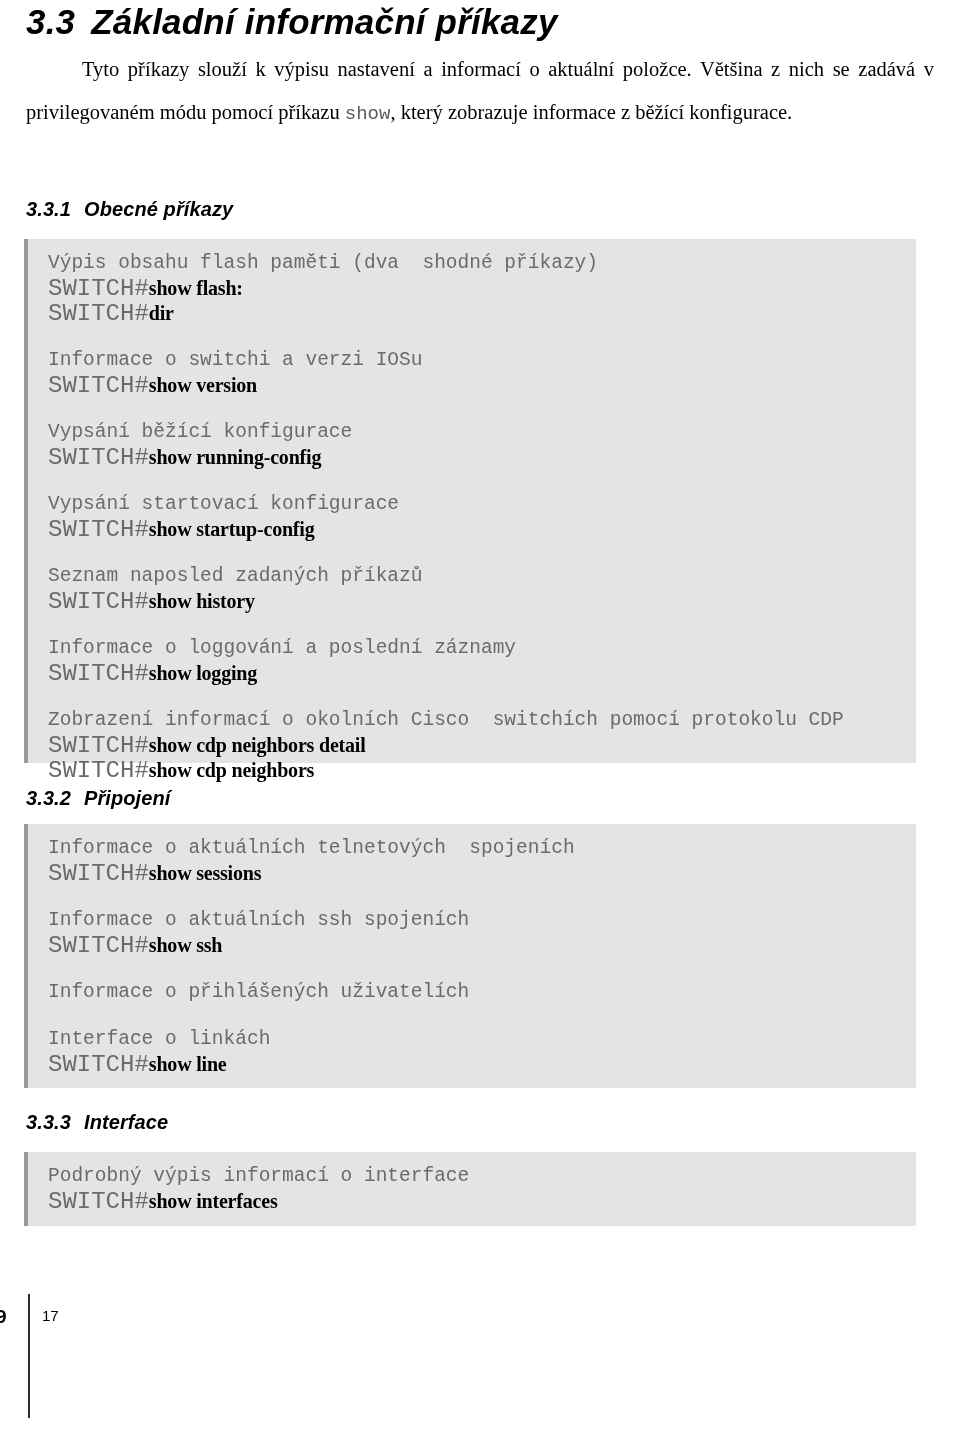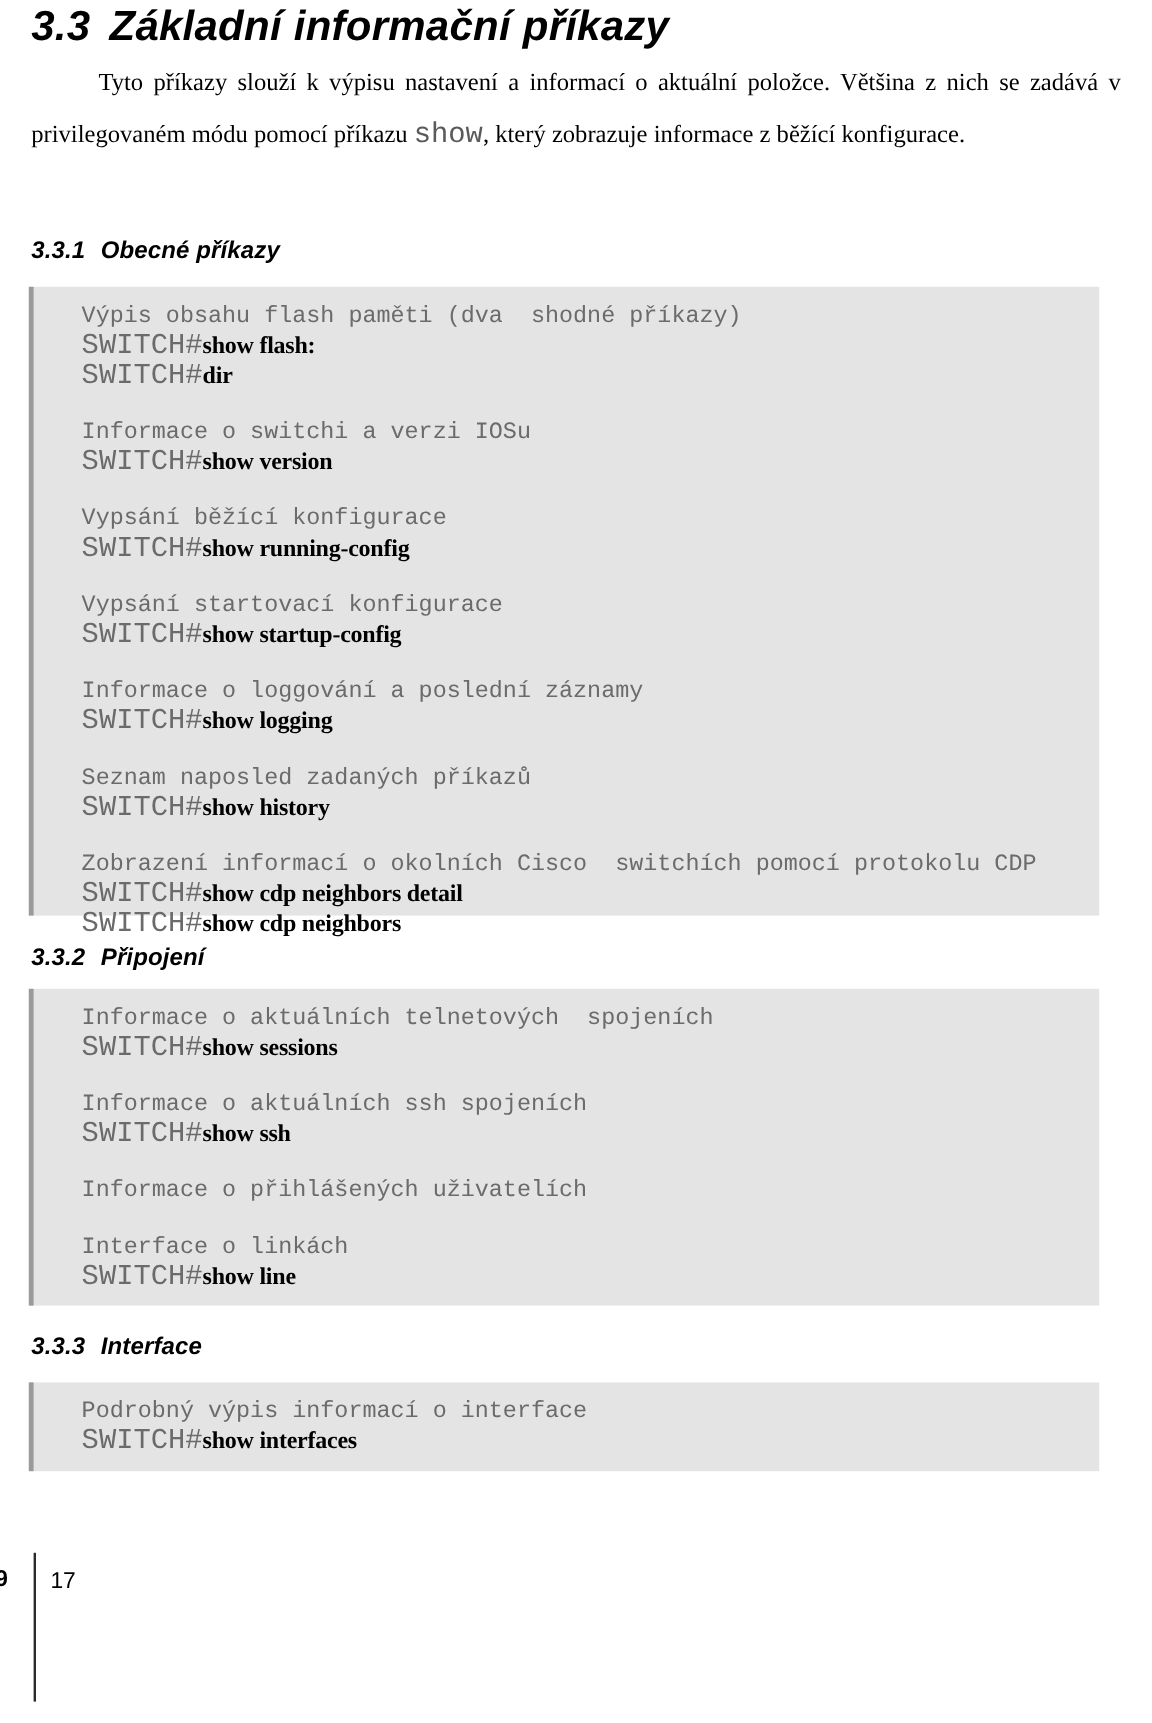--- a/index.html
+++ b/index.html
@@ -59,39 +59,39 @@
     top: 48px;
     width: 908px;
     font-family: "Liberation Serif", serif;
     font-size: 20.5px;
     line-height: 43px;
     text-align: justify;
     text-indent: 56px;
   }
   .intro .mono-inline {
     font-family: "Liberation Mono", monospace;
-    font-size: 24px;
+    font-size: 19px;
     color: #5a5a5a;
   }
 
   
   .codeblock {
     position: absolute;
     left: 24px;
     width: 892px;
     background: #e4e4e4;
     border-left: 4px solid #9a9a9a;
     box-sizing: border-box;
   }
   #block-1 { top: 239px; height: 524px; }
   #block-2 { top: 824px; height: 264px; }
   #block-3 { top: 1152px; height: 74px; }
 
   .code-inner {
-    padding: 12px 0 10px 40px;
+    padding: 12px 0 10px 20px;
   }
 
   .cmd-group { margin-bottom: 22px; }
   .cmd-group:last-child { margin-bottom: 0; }
 
   .comment {
     font-family: "Liberation Mono", monospace;
     font-size: 19.5px;
     line-height: 25px;
     color: #6b6b6b;
@@ -137,21 +137,21 @@
     top: -12px;
     width: 2px;
     height: 124px;
     background: #2b2b2b;
   }
   .footer .pnum-right {
     position: absolute;
     left: 42px;
     top: 1px;
     font-family: "Liberation Sans", sans-serif;
-    font-size: 19px;
+    font-size: 15px;
   }
 </style>
 </head>
 <body>
 
 <div class="page">
 
   <div class="h2">
     <span class="num">3.3</span><span>Základní informační příkazy</span>
   </div>
@@ -180,27 +180,27 @@
         <div class="comment">Vypsání běžící konfigurace</div>
         <div class="cmdline"><span class="prompt">SWITCH#</span><span class="cmd">show running-config</span></div>
       </div>
 
       <div class="cmd-group">
         <div class="comment">Vypsání startovací konfigurace</div>
         <div class="cmdline"><span class="prompt">SWITCH#</span><span class="cmd">show startup-config</span></div>
       </div>
 
       <div class="cmd-group">
+        <div class="comment">Seznam naposled zadaných příkazů</div>
+        <div class="cmdline"><span class="prompt">SWITCH#</span><span class="cmd">show history</span></div>
+      </div>
+
+      <div class="cmd-group">
         <div class="comment">Informace o loggování a poslední záznamy</div>
         <div class="cmdline"><span class="prompt">SWITCH#</span><span class="cmd">show logging</span></div>
-      </div>
-
-      <div class="cmd-group">
-        <div class="comment">Seznam naposled zadaných příkazů</div>
-        <div class="cmdline"><span class="prompt">SWITCH#</span><span class="cmd">show history</span></div>
       </div>
 
       <div class="cmd-group">
         <div class="comment">Zobrazení informací o okolních Cisco  switchích pomocí protokolu CDP</div>
         <div class="cmdline"><span class="prompt">SWITCH#</span><span class="cmd">show cdp neighbors detail</span></div>
         <div class="cmdline"><span class="prompt">SWITCH#</span><span class="cmd">show cdp neighbors</span></div>
       </div>
 
     </div>
   </div>

